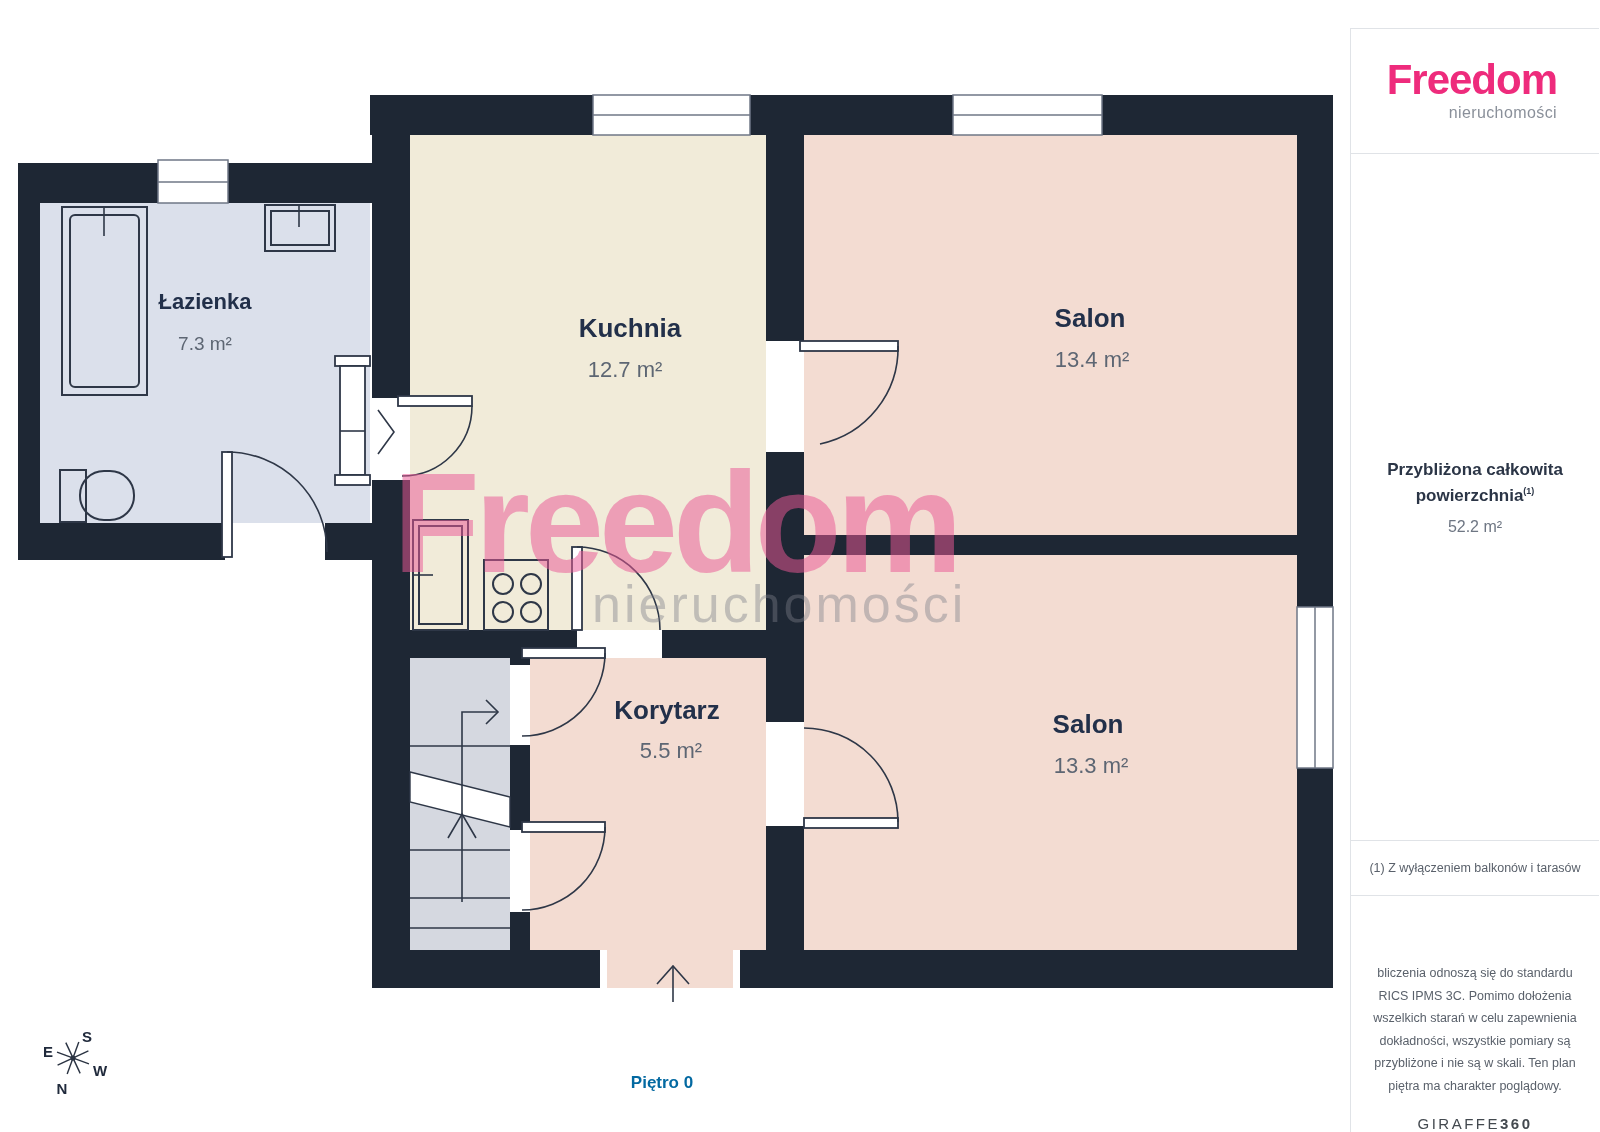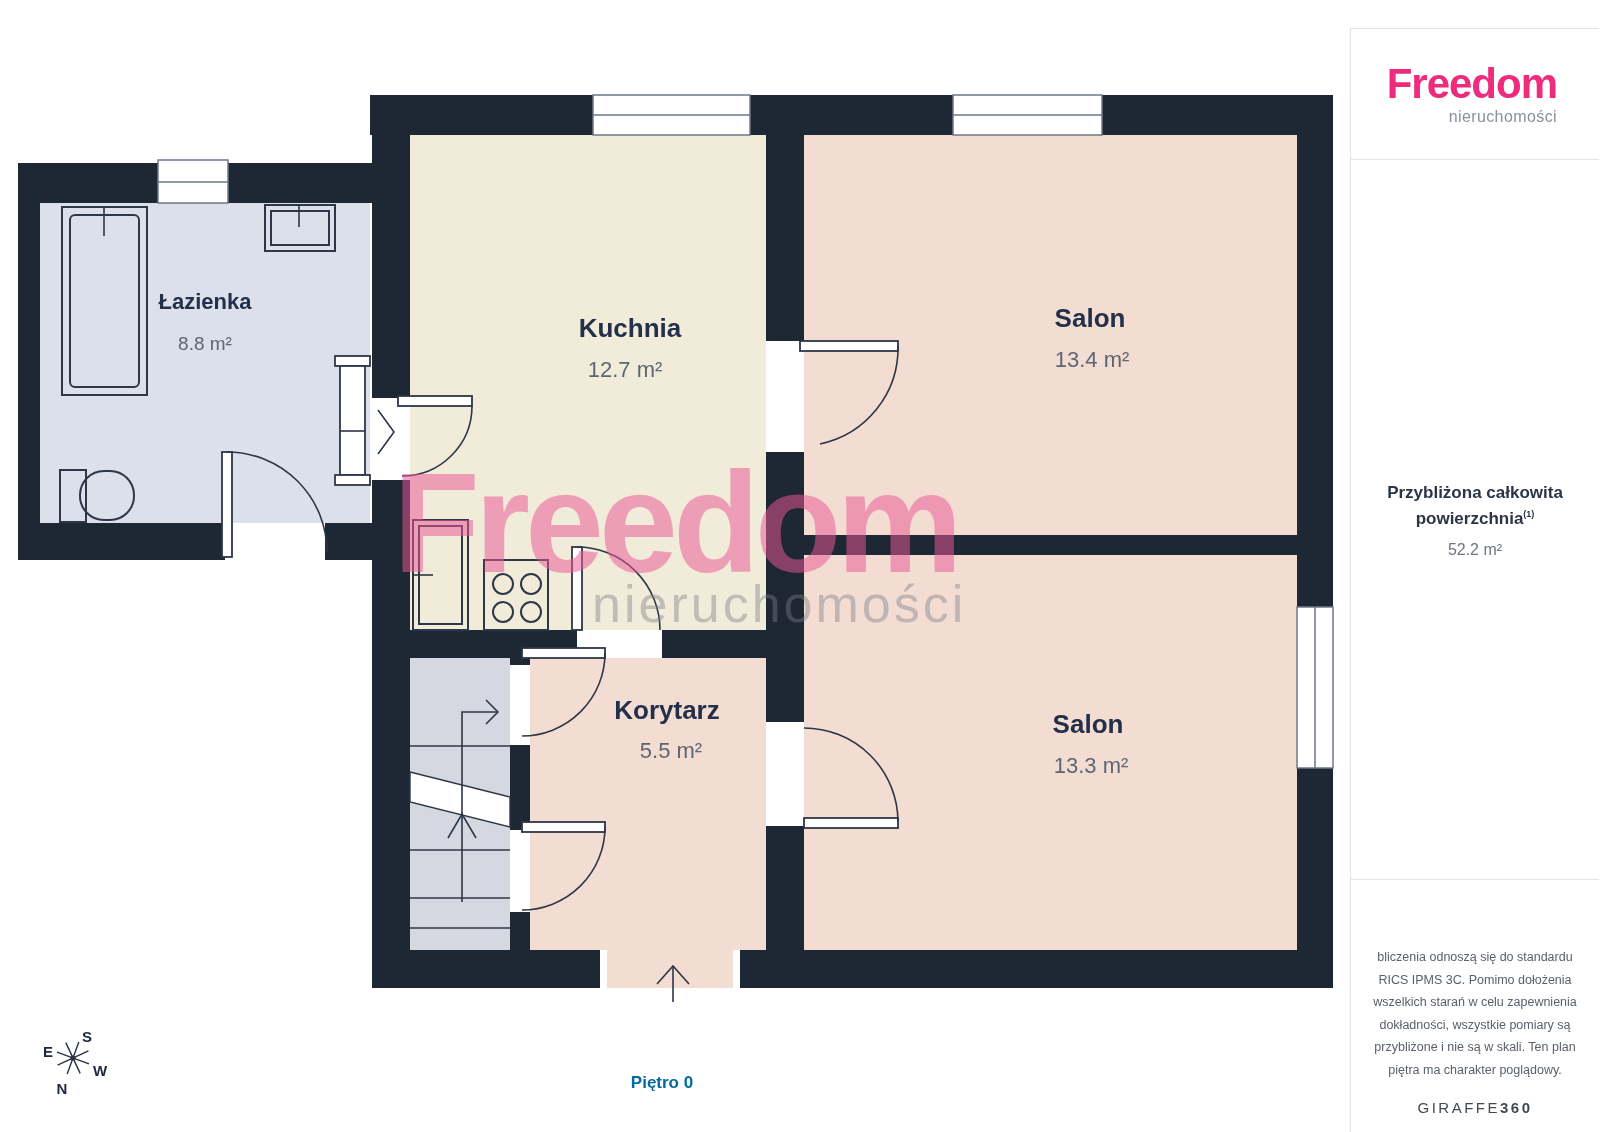--- a/index.html
+++ b/index.html
@@ -209,21 +209,21 @@
       <text class="cmp-t" x="48" y="1057">E</text>
       <text class="cmp-t" x="100" y="1076">W</text>
       <text class="cmp-t" x="62" y="1094">N</text>
     </g>
   </svg>
 
   <div class="wm1">Freedom</div>
   <div class="wm2">nieruchomości</div>
 
   <div class="rlabel small" style="left:205px;top:302px;">Łazienka</div>
-  <div class="rarea small" style="left:205px;top:344px;">8.8 m²</div>
+  <div class="rarea small" style="left:205px;top:344px;">7.3 m²</div>
   <div class="rlabel" style="left:630px;top:328px;">Kuchnia</div>
   <div class="rarea" style="left:625px;top:370px;">12.7 m²</div>
   <div class="rlabel" style="left:1090px;top:318px;">Salon</div>
   <div class="rarea" style="left:1092px;top:360px;">13.4 m²</div>
   <div class="rlabel" style="left:667px;top:710px;">Korytarz</div>
   <div class="rarea" style="left:671px;top:751px;">5.5 m²</div>
   <div class="rlabel" style="left:1088px;top:724px;">Salon</div>
   <div class="rarea" style="left:1091px;top:766px;">13.3 m²</div>
 
   <div class="floor-label" style="left:662px;top:1083px;">Piętro 0</div>
@@ -231,18 +231,21 @@
   <div class="sidebar">
     <div class="sb-box sb-logo">
       <div class="logo-title">Freedom</div>
       <div class="logo-sub">nieruchomości</div>
     </div>
     <div class="sb-box sb-area">
       <div class="area-line">Przybliżona całkowita</div>
       <div class="area-line"><span>powierzchnia</span><sup>(1)</sup></div>
       <div class="area-val">52.2 m²</div>
     </div>
+    <div class="sb-box sb-note">
+      <span>(1) Z wyłączeniem balkonów i tarasów</span>
+    </div>
     <div class="sb-box sb-disc">
       <div class="disc-text">bliczenia odnoszą się do standardu RICS IPMS 3C. Pomimo dołożenia wszelkich starań w celu zapewnienia dokładności, wszystkie pomiary są przybliżone i nie są w skali. Ten plan piętra ma charakter poglądowy.</div>
       <div class="brand"><span>GIRAFFE</span><span class="b">360</span></div>
     </div>
   </div>
 </div>
 
 </body></html>

